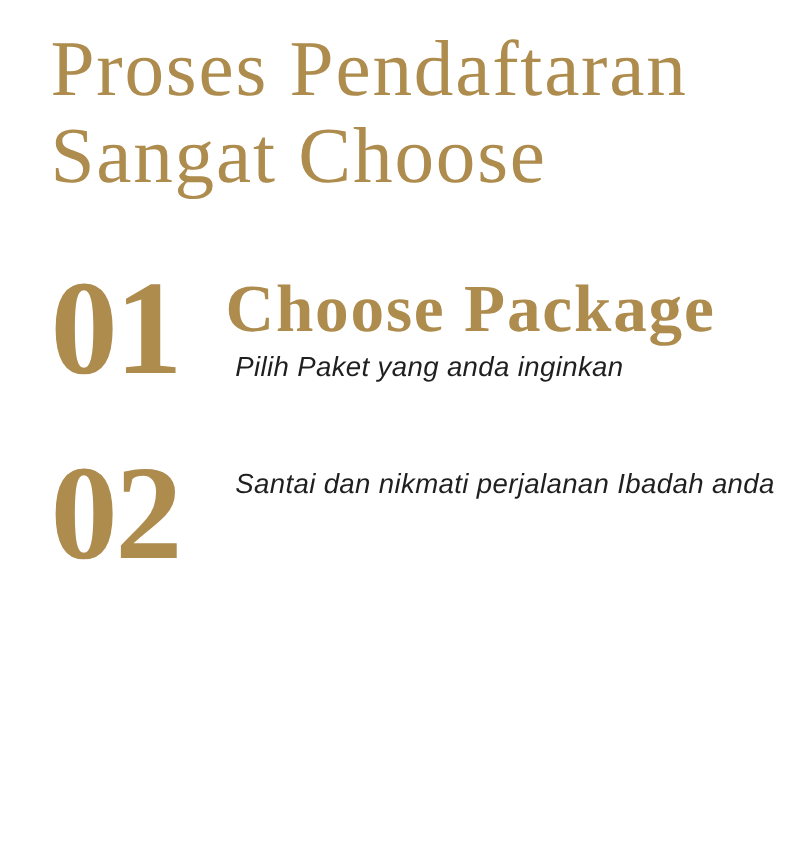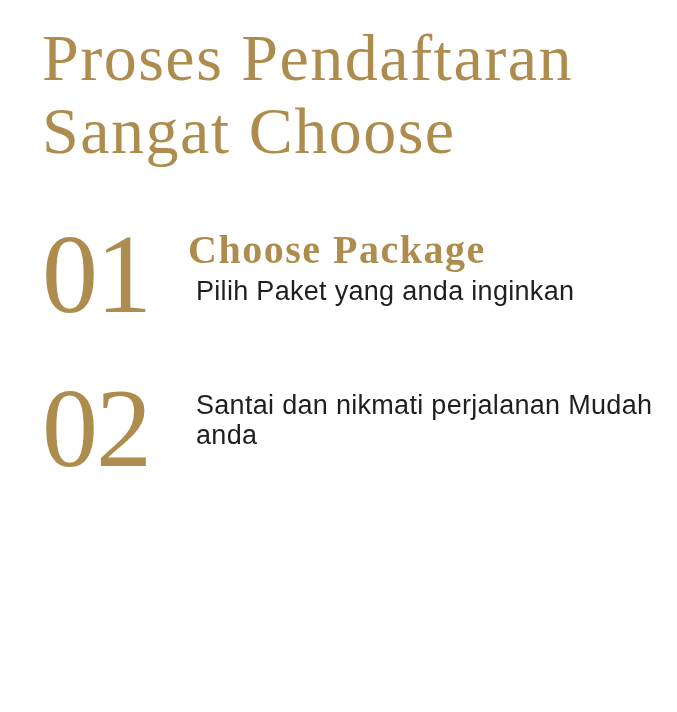--- a/index.html
+++ b/index.html
@@ -33,47 +33,48 @@
   }
   .step{
     display:flex;
     align-items:flex-start;
     margin-bottom:62px;
   }
   .step-number{
     flex:0 0 146px;
     width:146px;
     font-family:"Liberation Serif", serif;
-    font-weight:400;
+    font-weight:700;
     font-size:112px;
     line-height:0.82;
     letter-spacing:-2px;
     color:var(--accent);
   }
   .step-text{
     flex:1 1 auto;
     padding-top:1px;
   }
   .step-title{
     font-family:"Liberation Serif", serif;
     font-weight:700;
-    font-size:40px;
+    font-size:56px;
     line-height:1.0;
     letter-spacing:1.5px;
     color:var(--accent);
   }
   .step-subtitle{
     font-family:"Liberation Sans", sans-serif;
     font-weight:400;
-    font-size:27px;
+    font-size:23px;
     line-height:1.1;
     letter-spacing:0.3px;
     color:var(--text);
     padding-left:8px;
     margin-top:7px;
+    font-style:italic;
   }
 </style>
 </head>
 <body>
 
 <div class="wrap">
 
   <h1 class="section-title">
     <span class="line">Proses Pendaftaran</span>
     <span class="line">Sangat Choose</span>
@@ -86,18 +87,18 @@
       <div class="step-text">
         <div class="step-title">Choose Package</div>
         <div class="step-subtitle">Pilih Paket yang anda inginkan</div>
       </div>
     </li>
 
 
     <li class="step">
       <div class="step-number">02</div>
       <div class="step-text">
-        <div class="step-subtitle">Santai dan nikmati perjalanan Mudah anda</div>
+        <div class="step-subtitle">Santai dan nikmati perjalanan Ibadah anda</div>
       </div>
     </li>
 
   </ul>
 </div>
 
 </body></html>

